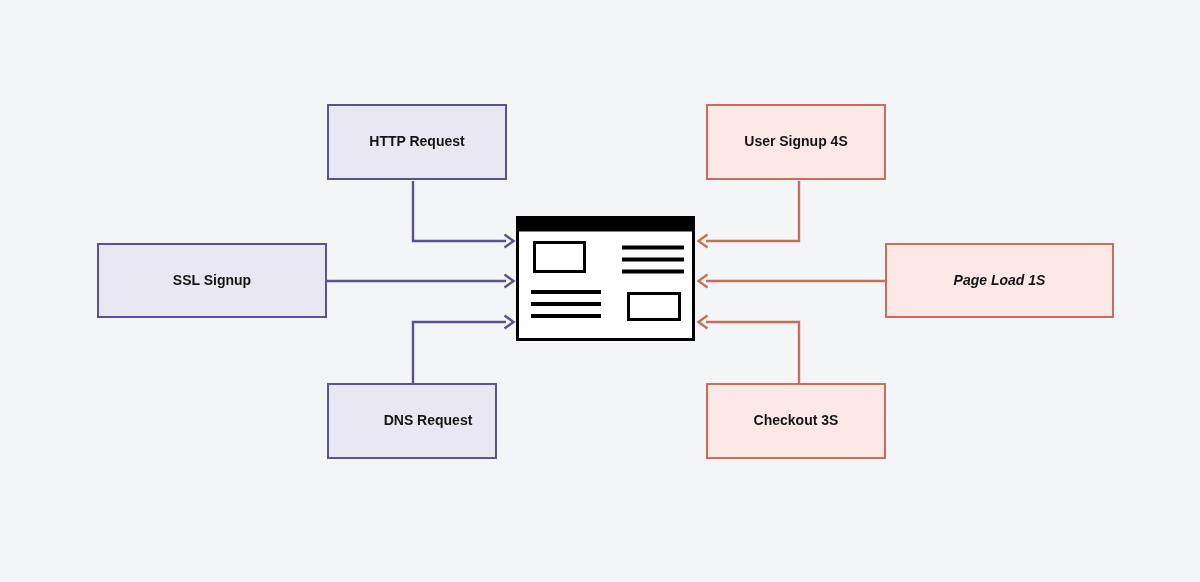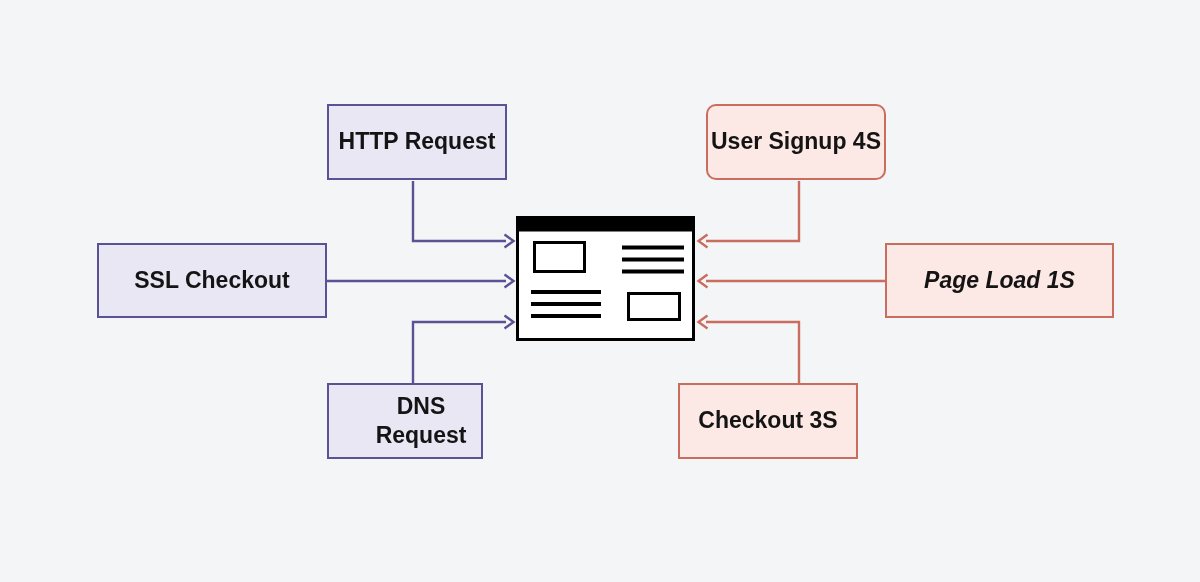--- a/index.html
+++ b/index.html
@@ -55,39 +55,39 @@
   }
   .box {
     position: absolute;
     box-sizing: border-box;
     display: flex;
     flex-direction: column;
     align-items: center;
     justify-content: center;
     text-align: center;
     font-weight: 700;
-    font-size: 23px;
+    font-size: 14px;
     line-height: 1.28;
     color: var(--text-color, #141414);
     z-index: 2;
   }
   .box.purple {
     background: var(--request-fill, #eae7f4);
     border: 2px solid var(--request-border, #5a5295);
   }
   .box.pink {
     background: var(--metric-fill, #fce9e5);
     border: 2px solid var(--metric-border, #c96d5e);
   }
   .box-http     { left: 327px; top: 104px; width: 180px; height: 76px; }
   .box-ssl      { left:  97px; top: 243px; width: 230px; height: 75px; }
-  .box-dns      { left: 327px; top: 383px; width: 156px; height: 76px; padding-left: 32px; }
-  .box-signup   { left: 706px; top: 104px; width: 180px; height: 76px; border-radius: 10px; }
+  .box-dns      { left: 327px; top: 383px; width: 170px; height: 76px; padding-left: 32px; }
+  .box-signup   { left: 706px; top: 104px; width: 180px; height: 76px; }
   .box-pageload { left: 885px; top: 243px; width: 229px; height: 75px; font-style: italic; }
-  .box-checkout { left: 678px; top: 383px; width: 180px; height: 76px; justify-content: center; }
+  .box-checkout { left: 706px; top: 383px; width: 180px; height: 76px; justify-content: center; }
 </style>
 </head>
 <body>
 
 <div class="canvas">
 
   <svg class="connector-layer" viewBox="0 0 1200 582">
 
     <g>
       <path class="c-purple" d="M413 181 L413 241 L506 241"></path>
@@ -126,21 +126,21 @@
       <line class="browser-line" x1="531" y1="304" x2="601" y2="304"></line>
       <line class="browser-line" x1="531" y1="316" x2="601" y2="316"></line>
       <rect class="browser-rect" x="628.5" y="293.5" width="51" height="26"></rect>
     </g>
   </svg>
 
   <div class="box purple box-http">
     <span>HTTP Request</span>
   </div>
   <div class="box purple box-ssl">
-    <span>SSL Checkout</span>
+    <span>SSL Signup</span>
   </div>
   <div class="box purple box-dns">
     <span>DNS Request</span>
   </div>
 
   <div class="box pink box-signup">
     <span>User Signup 4S</span>
   </div>
   <div class="box pink box-pageload">
     <span>Page Load 1S</span>

